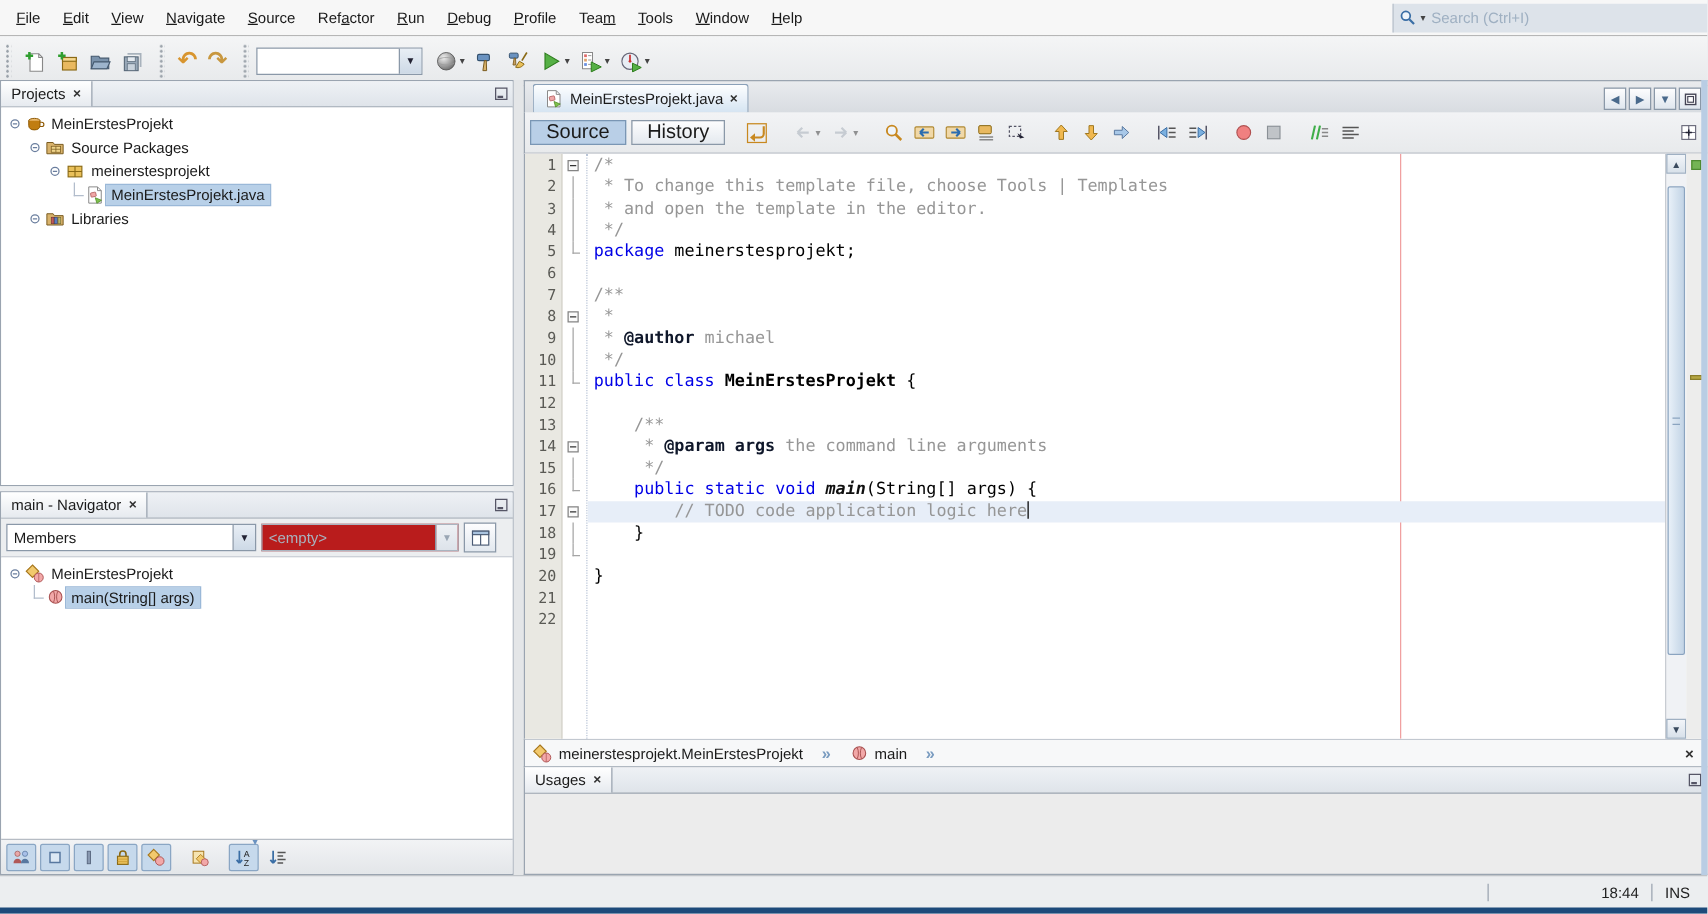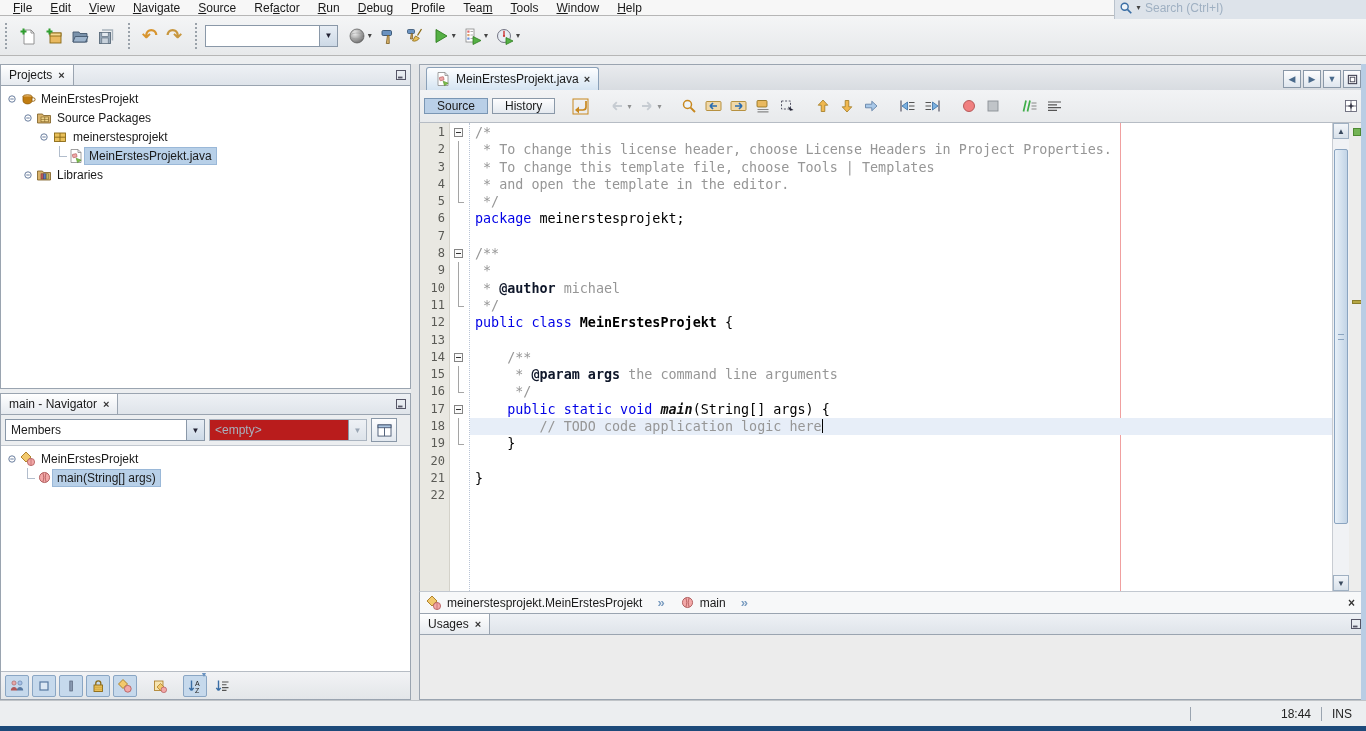--- a/index.html
+++ b/index.html
@@ -1,20 +1,20 @@
 <!DOCTYPE html>
 <html><head>
 <meta charset="utf-8">
 <style>
   * { margin:0; padding:0; box-sizing:border-box; }
   html,body { width:1366px; height:731px; overflow:hidden; }
   body { font-family:"Liberation Sans","DejaVu Sans",sans-serif; font-size:12px; color:#1a1a1a; background:#eceef0; position:relative; }
 
   
-  .menubar { height:16px; background:#f7f7f7; border-bottom:1px solid #b6b6b6; display:flex; align-items:center; padding-left:4px; }
+  .menubar { height:29px; background:#f7f7f7; border-bottom:1px solid #b6b6b6; display:flex; align-items:center; padding-left:4px; }
   .menu-item { padding:3px 9px; cursor:default; }
   .menu-item u { text-decoration:underline; }
   .menubar-spacer { flex:1; }
   .searchbox { display:flex; align-items:center; height:23px; width:252px; background:#dde3ea; border-left:1px solid #b9c2cc; }
   .search-btn { width:30px; display:flex; align-items:center; justify-content:center; gap:1px; cursor:pointer; }
   .search-input { flex:1; border:none; background:transparent; font-size:12px; color:#3a4a5a; outline:none; height:20px; }
   .search-input::placeholder { color:#9fb0c2; }
 
   
   .toolbar { height:40px; background:linear-gradient(#f4f5f6,#e7e9eb); border-bottom:1px solid #b6b6b6; display:flex; align-items:center; padding-left:2px; }
@@ -68,21 +68,21 @@
 
   
   .tabrow { height:26px; background:linear-gradient(#e9ebee,#d8dce1); border:1px solid #9aa4b0; border-bottom:none; display:flex; align-items:flex-end; }
   .doc-tab { display:flex; align-items:center; gap:5px; height:23px; margin-left:6px; padding:0 8px; background:linear-gradient(#fdfeff,#d5e4f2); border:1px solid #8aa0b8; border-bottom:none; border-radius:3px 3px 0 0; font-size:12px; cursor:pointer; }
   .tabrow-rest { flex:1; }
   .tab-winbtns { display:flex; align-items:center; gap:2px; padding:0 4px 2px 0; }
   .wbtn { width:18px; height:18px; border:1px solid #8a98a8; background:linear-gradient(#fdfdfe,#dfe6ee); display:flex; align-items:center; justify-content:center; font-size:9px; color:#4a6a8c; cursor:pointer; }
 
   
   .edtoolbar { height:33px; background:linear-gradient(#f2f3f5,#e8eaec); border:1px solid #9aa4b0; border-bottom:1px solid #b6bcc4; border-top:none; display:flex; align-items:center; padding:0 4px; }
-  .viewbtn { padding:0 12px; font-size:12px; border:1px solid #8a98a8; background:linear-gradient(#fdfdfe,#e4e9ef); cursor:pointer; }
+  .viewbtn { padding:0 12px; font-size:16px; border:1px solid #8a98a8; background:linear-gradient(#fdfdfe,#e4e9ef); cursor:pointer; }
   .viewbtn.active { background:#b9cfe7; border-color:#7a96b4; }
   .viewbtn + .viewbtn { margin-left:4px; }
   .ed-group { display:flex; align-items:center; gap:2px; margin-left:14px; }
   .ebtn { display:flex; align-items:center; padding:2px; border:1px solid transparent; border-radius:2px; cursor:pointer; }
   .ebtn.disabled { opacity:.55; }
   .edtb-spacer { flex:1; }
 
   
   .editor-wrap { flex:1; display:flex; border-left:1px solid #9aa4b0; border-right:1px solid #9aa4b0; min-height:0; background:#fff; position:relative; }
   .gutter { width:30px; background:#e9e8e2; border-right:1px solid #d4d2ca; font-family:"DejaVu Sans Mono",monospace; font-size:12px; color:#5a5a55; text-align:right; padding:1px 4px 0 0; flex:none; }
@@ -768,21 +768,20 @@
           </div>
           <div class="fold-cell fold-vline"></div>
           <div class="fold-cell fold-end"></div>
           <div class="fold-cell"></div>
           <div class="fold-cell"></div>
           <div class="fold-cell"></div>
         </div>
       <div class="codearea" id="ed-code">
         <div class="margin-line"></div>
       <div class="code-line"><span class="seg-com">/*</span></div>
-          <div class="code-line"><span class="seg-com"> * To change this license header, choose License Headers in Project Properties.</span></div>
           <div class="code-line"><span class="seg-com"> * To change this template file, choose Tools | Templates</span></div>
           <div class="code-line"><span class="seg-com"> * and open the template in the editor.</span></div>
           <div class="code-line"><span class="seg-com"> */</span></div>
           <div class="code-line"><span class="seg-kw">package</span><span class="seg-plain"> meinerstesprojekt;</span></div>
           <div class="code-line"></div>
           <div class="code-line"><span class="seg-com">/**</span></div>
           <div class="code-line"><span class="seg-com"> *</span></div>
           <div class="code-line"><span class="seg-com"> * </span><span class="seg-tag">@author</span><span class="seg-com"> michael</span></div>
           <div class="code-line"><span class="seg-com"> */</span></div>
           <div class="code-line"><span class="seg-kw">public class </span><span class="seg-cls">MeinErstesProjekt</span><span class="seg-plain"> {</span></div>

